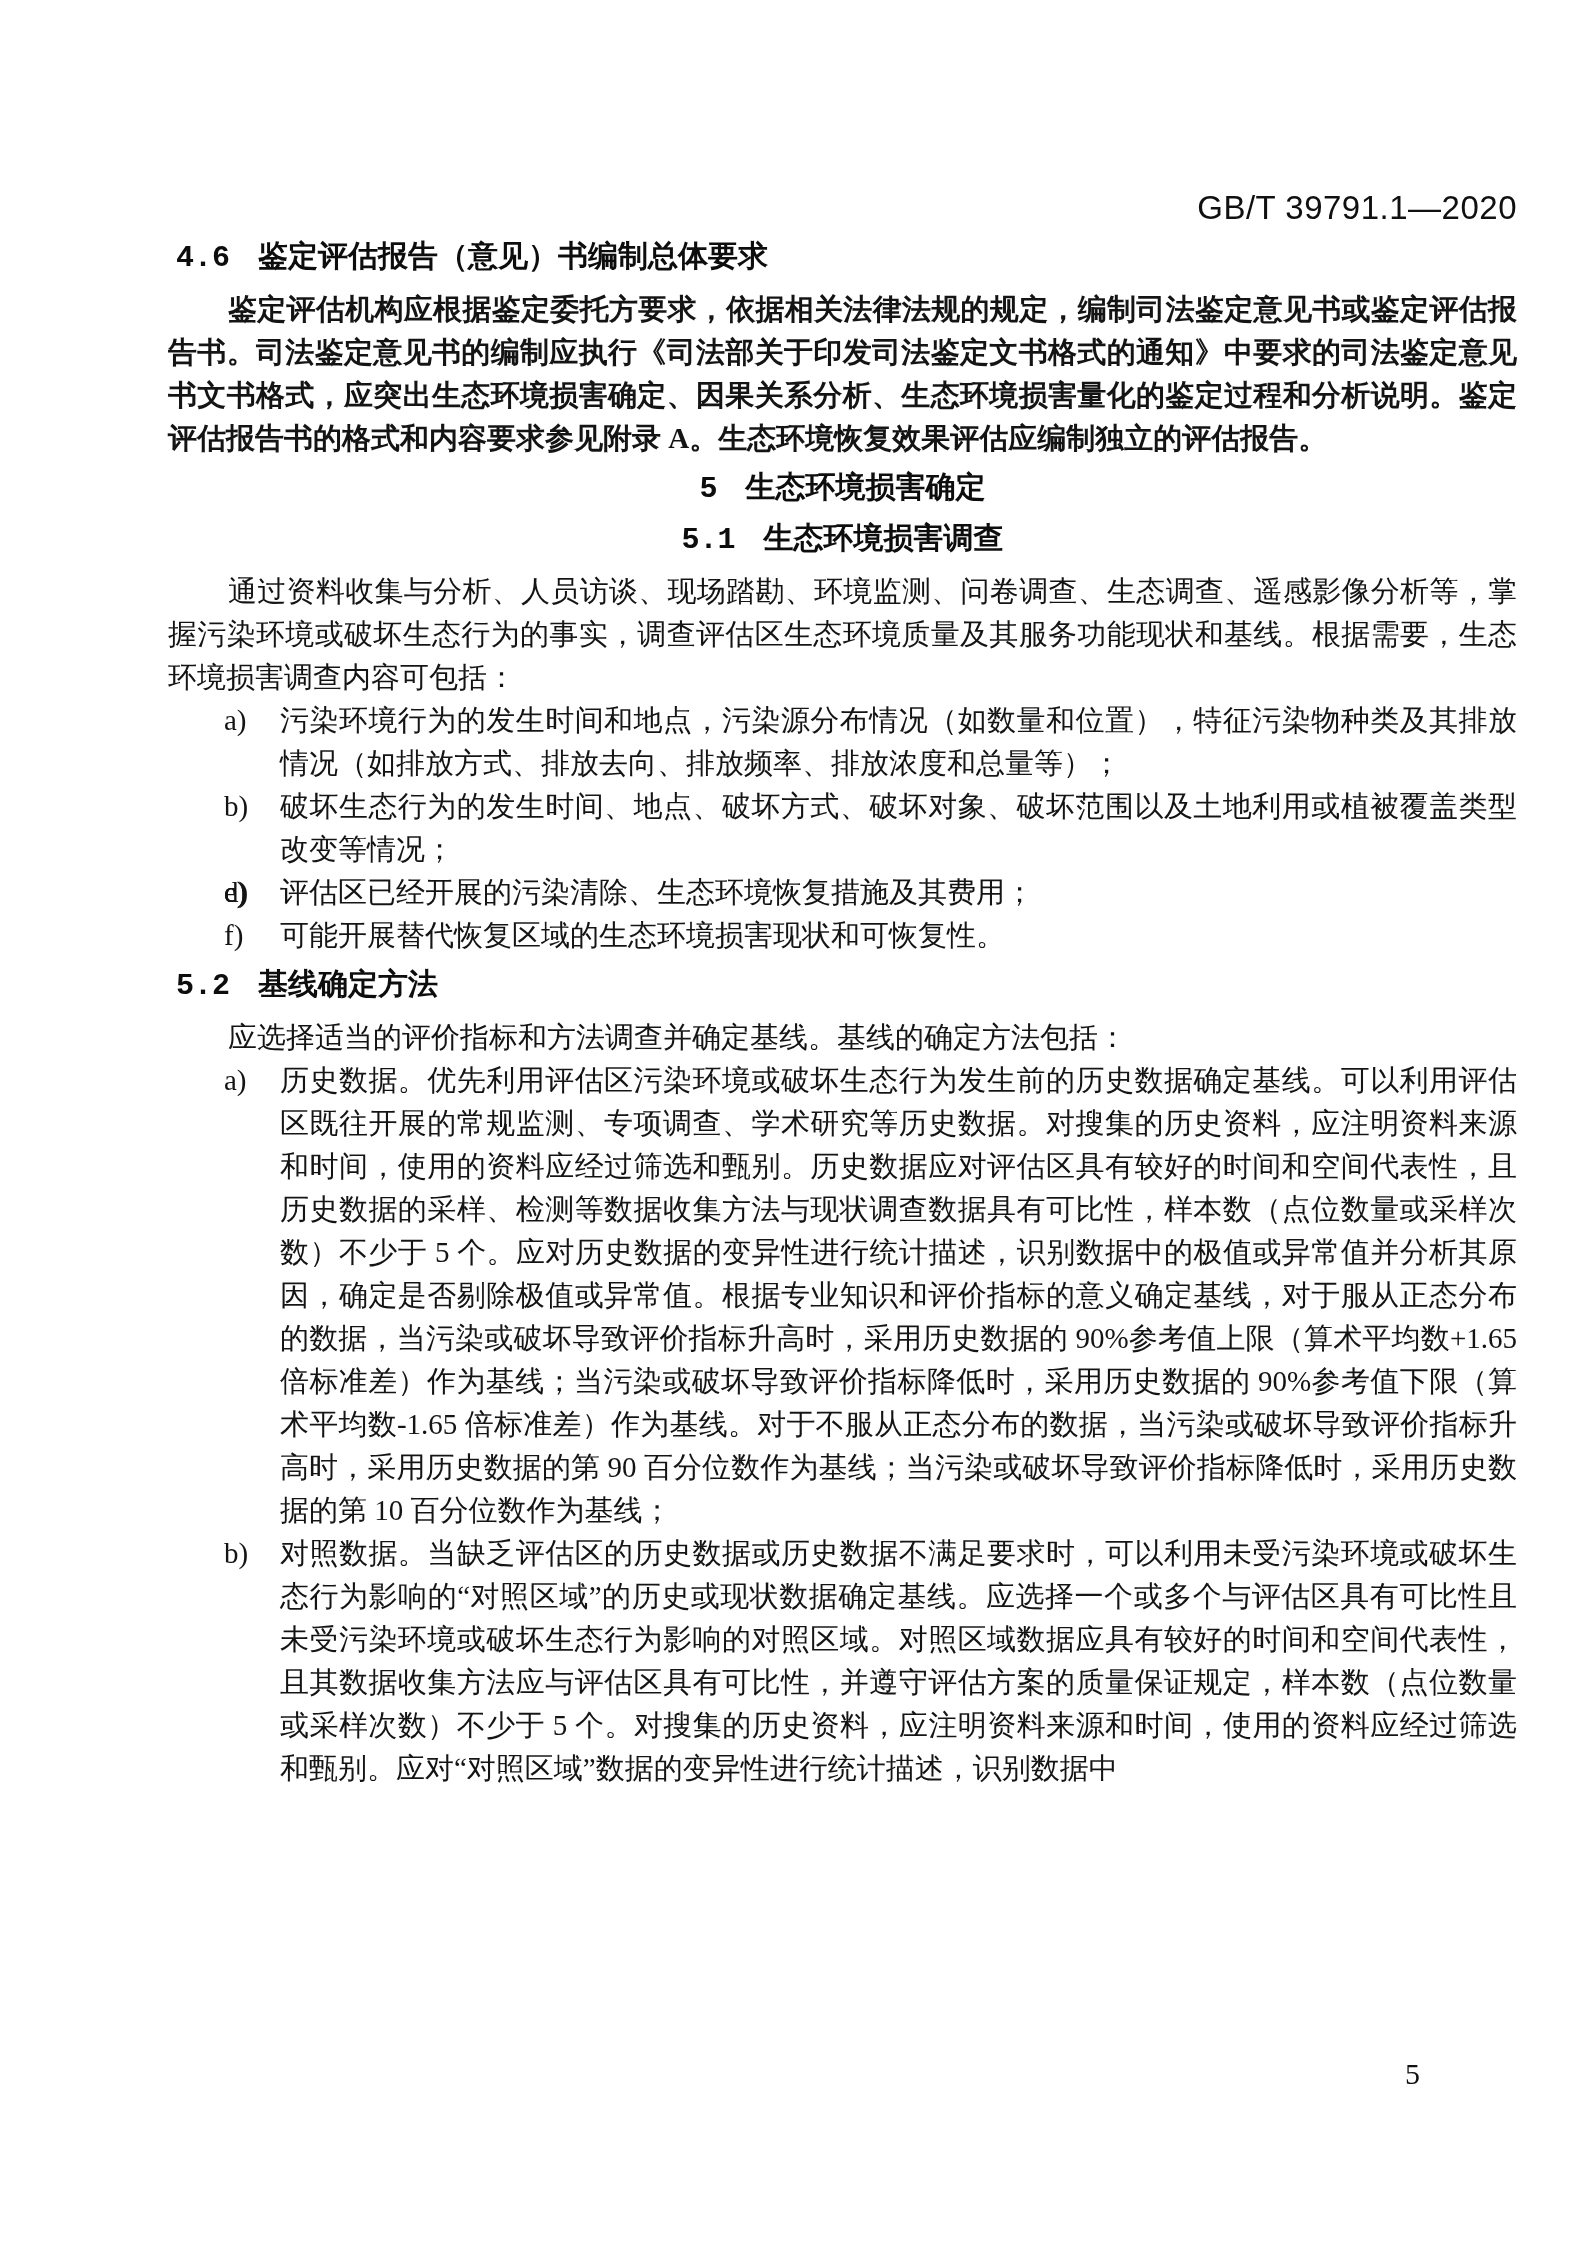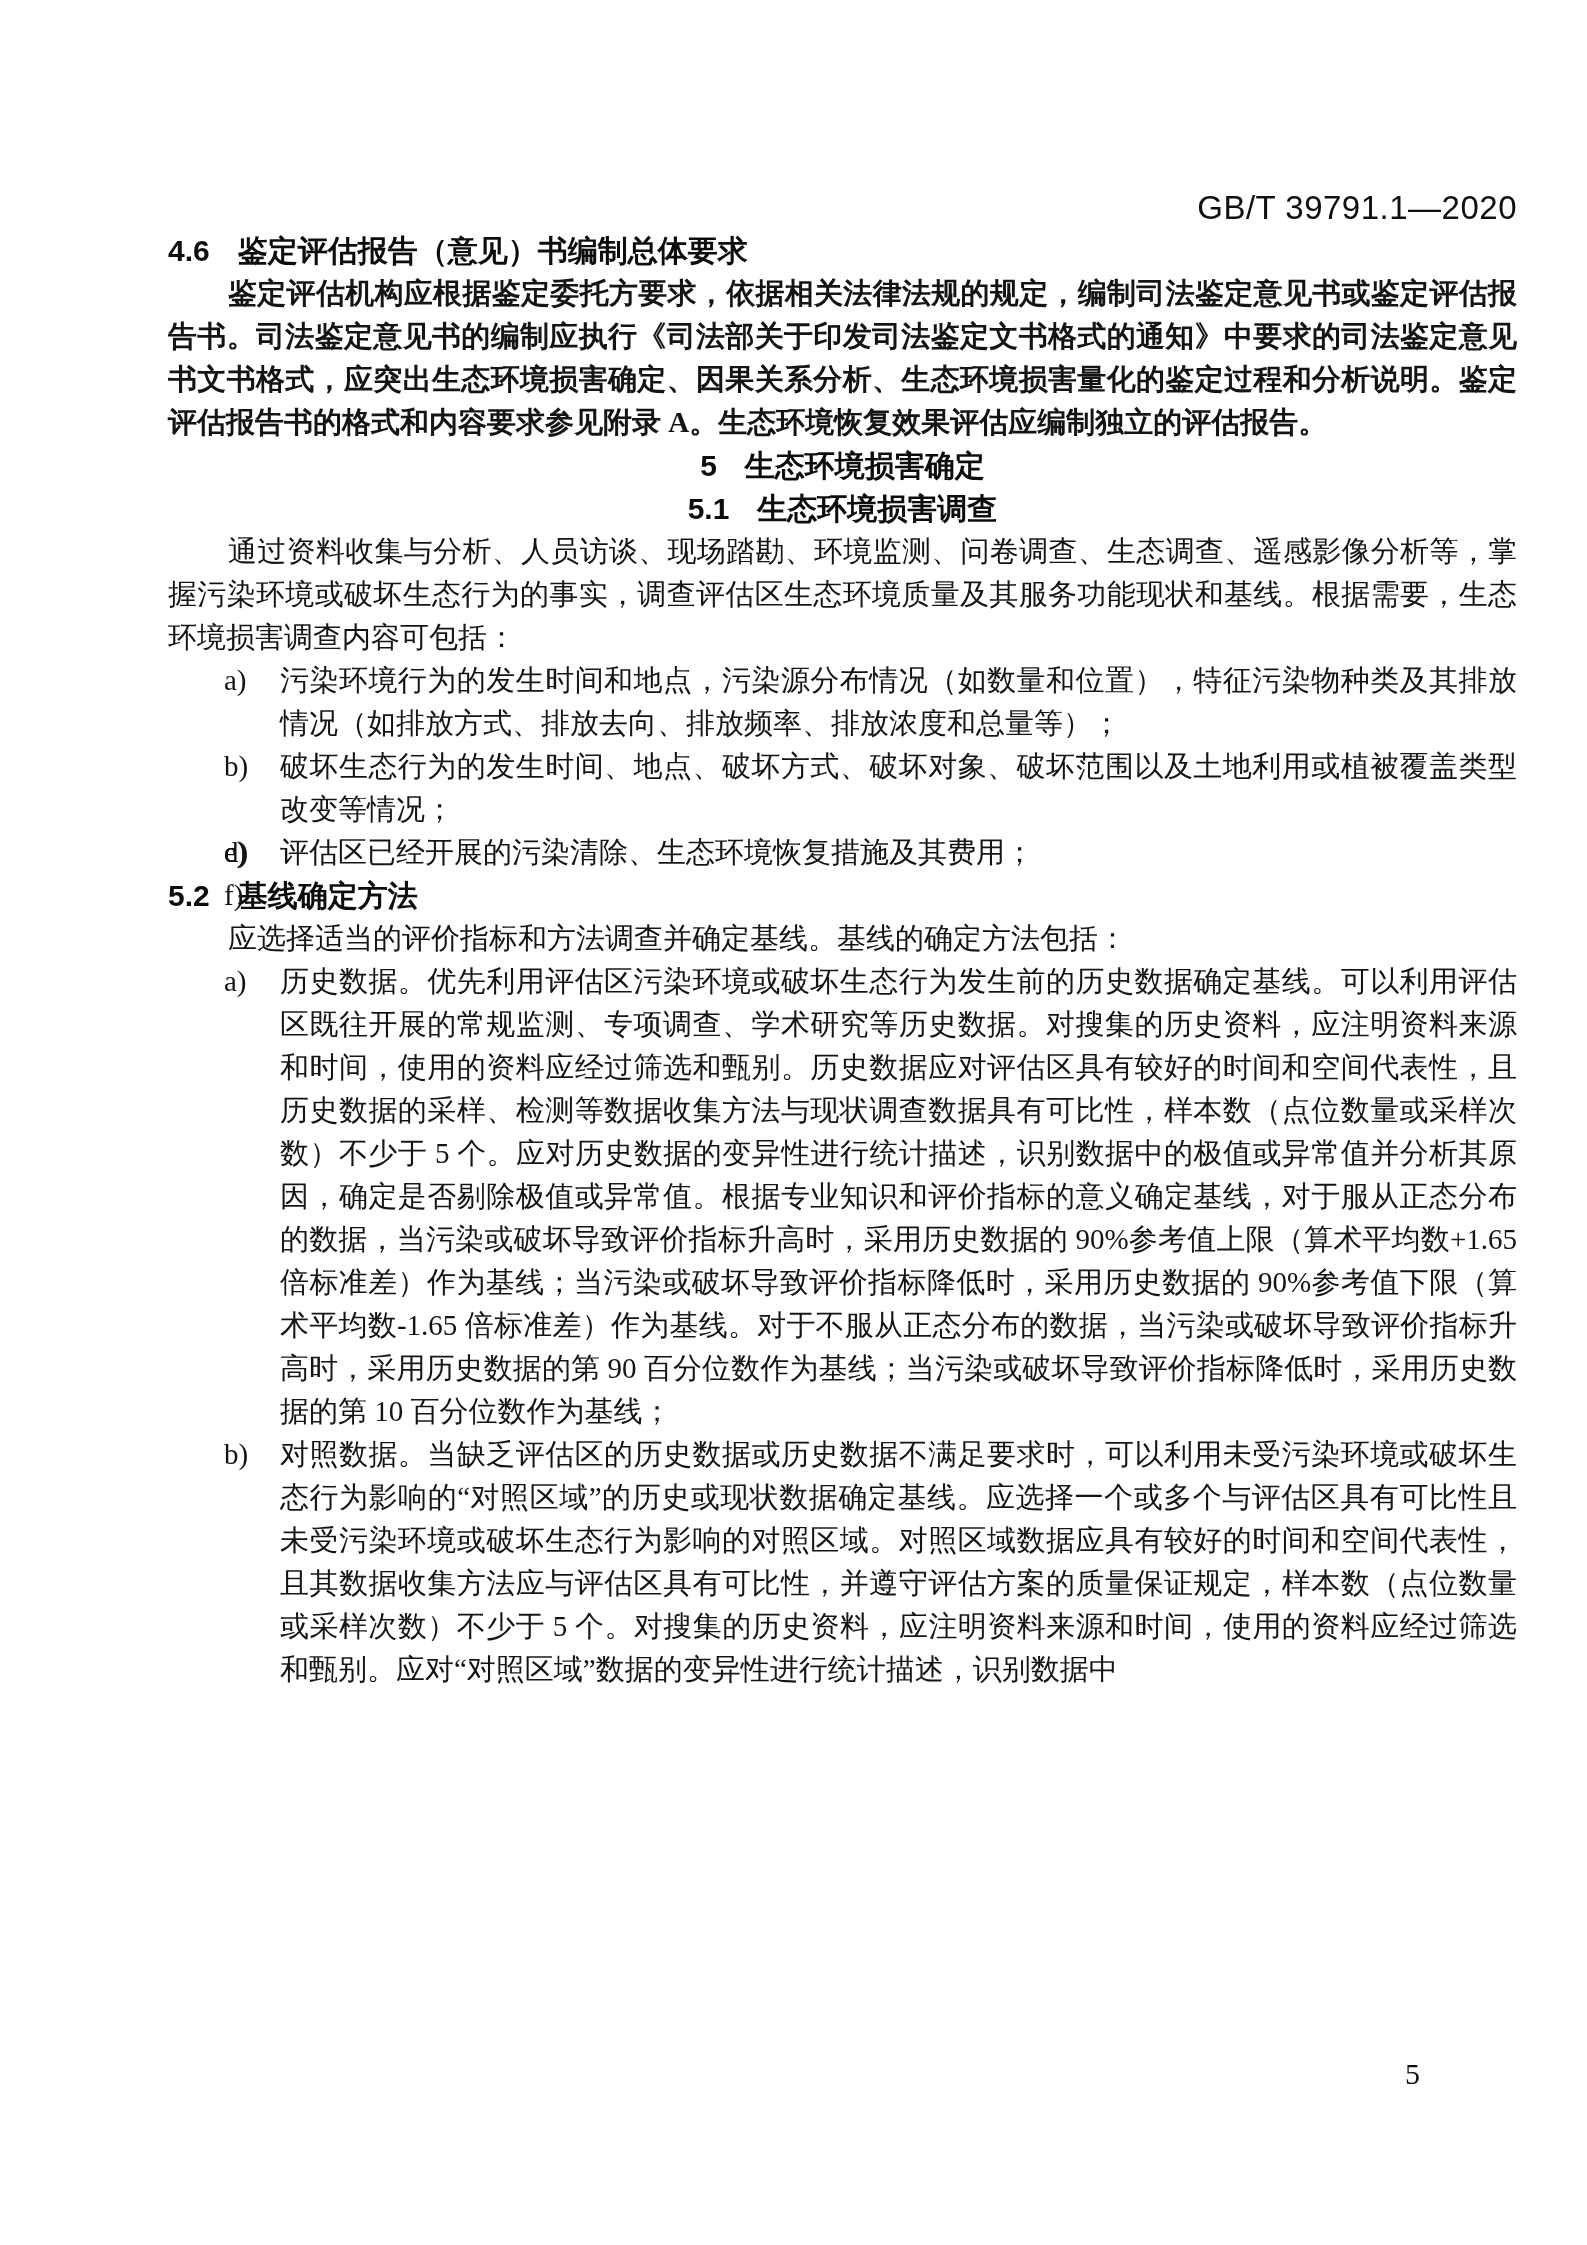--- a/index.html
+++ b/index.html
@@ -22,25 +22,25 @@
   .doc-ref {
     margin-top: 186px;
     text-align: right;
     font-family: "Liberation Sans", sans-serif;
     font-size: 33px;
     line-height: 43px;
     letter-spacing: 0.5px;
     color: #101010;
   }
   h2.hd {
-    font-family: Liberation Sans, sans-serif;
+    font-family: Liberation Mono, monospace;
     font-weight: 700;
     font-size: 30px;
     line-height: 43px;
-    margin: 0;
+    margin: 8px;
     color: #0d0d0d;
   }
   .hd-num { margin-right: 28px; }
   .hd-46 { margin-top: 60px; }
   .hd-5  { margin-top: 26px; text-align: center; }
   .hd-51 { margin-top: 62px; text-align: center; }
   .hd-52 { margin-top: 9px; }
   p.body-para {
     font-size: 29px;
     line-height: 43px;
@@ -110,21 +110,21 @@
     <li class="li">
       <span class="marker">c)</span>
     </li>
     <li class="li">
       <span class="marker">d)</span>
     </li>
     <li class="li">
       <span class="marker">e)</span><span>评估区已经开展的污染清除、生态环境恢复措施及其费用；</span>
     </li>
     <li class="li">
-      <span class="marker">f)</span>
+      <span class="marker">f)</span><span>可能开展替代恢复区域的生态环境损害现状和可恢复性。</span>
     </li>
   </ul>
 
   <h2 class="hd hd-52">
     <span class="hd-num">5.2</span><span>基线确定方法</span>
   </h2>
   <p class="body-para p-52">应选择适当的评价指标和方法调查并确定基线。基线的确定方法包括：</p>
 
   <ul class="doc-list">
     <li class="li">

